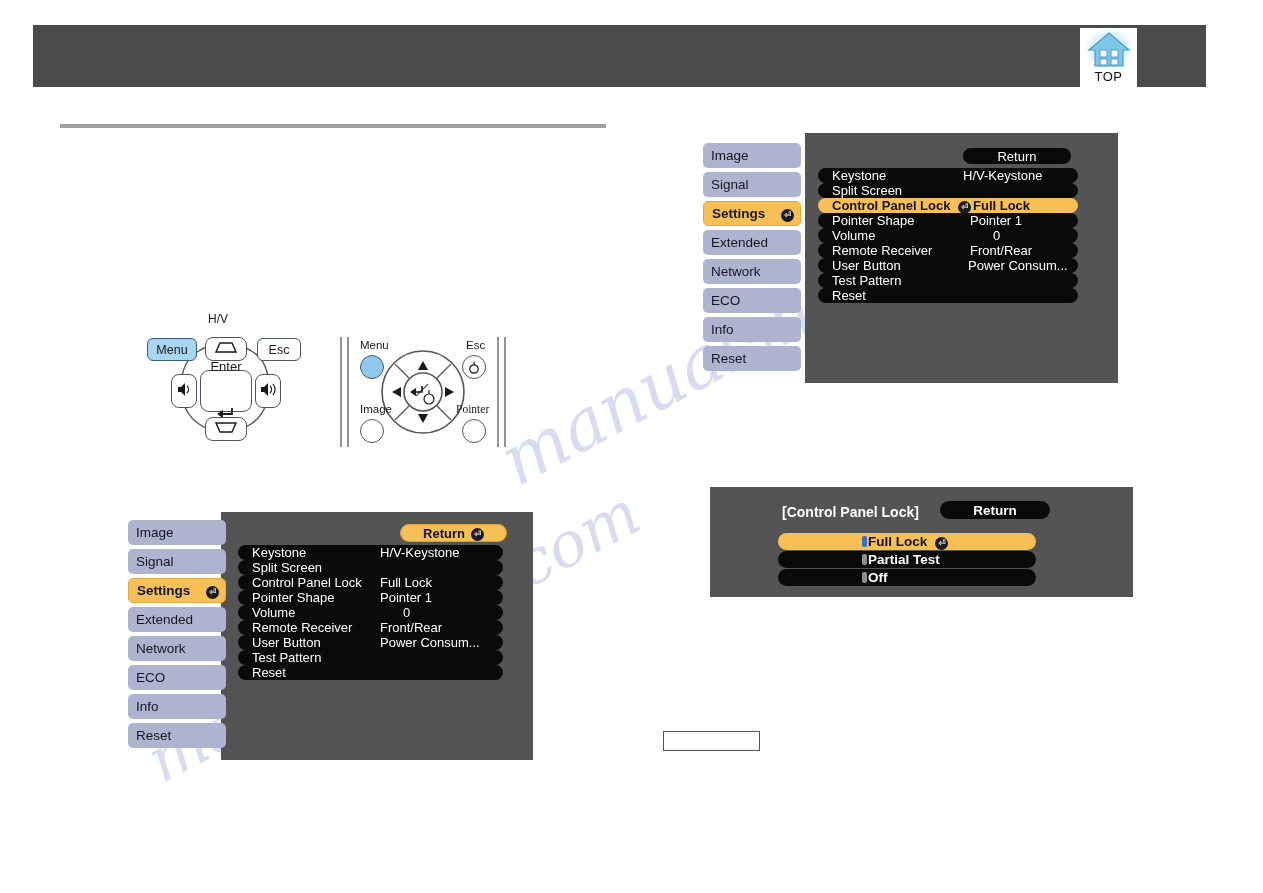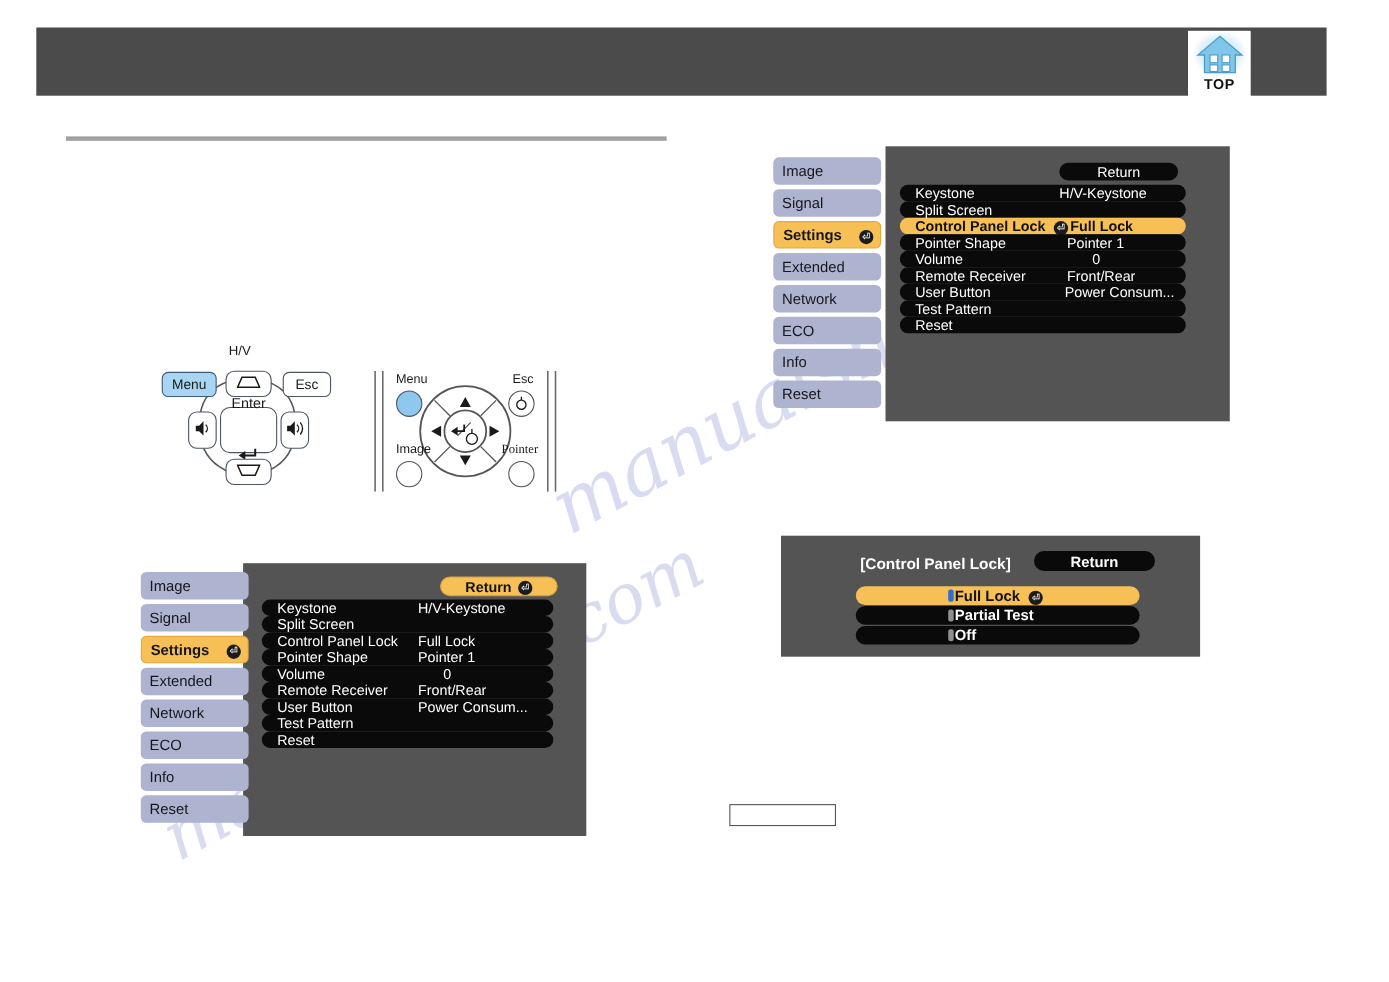--- a/index.html
+++ b/index.html
@@ -6,21 +6,21 @@
   body{
     width:1263px;height:893px;background:#ffffff;position:relative;
     font-family:"Liberation Sans","DejaVu Sans",sans-serif;
     overflow:hidden;
   }
   
   .header-bar{position:absolute;left:33px;top:25px;width:1173px;height:62px;background:#4b4b4b;}
   .top-badge{position:absolute;left:1080px;top:28px;width:57px;height:60px;background:#ffffff;
     display:flex;flex-direction:column;align-items:center;justify-content:flex-start;}
   .top-badge .house{width:50px;height:42px;position:relative;}
-  .top-badge .label{font-size:13px;font-weight:bold;color:#111;letter-spacing:.5px;line-height:14px;}
+  .top-badge .label{font-size:13px;font-weight:normal;color:#111;letter-spacing:.5px;line-height:14px;}
   .hr-rule{position:absolute;left:60px;top:124px;width:546px;height:4px;background:#a0a0a0;}
 
   
   .osd{position:absolute;}
   .osd .panel{position:absolute;background:#545454;}
   .osd .sidebar{position:absolute;left:0;top:0;z-index:3;}
   .osd .side-item{
     width:98px;height:25px;margin-bottom:4px;border-radius:5px;background:#aeb3d0;
     color:#15161e;font-size:13.5px;display:flex;align-items:center;
     padding-left:8px;box-sizing:border-box;position:relative;
@@ -359,21 +359,21 @@
       <span>Test Pattern</span>
       <span class="val" style="left:142px;"></span>
     </div>
     <div class="row">
       <span>Reset</span>
       <span class="val" style="left:142px;"></span>
     </div>
   </div>
 </div>
 
-<div class="dlg" style="left:710px;top:487px;width:381px;height:110px;">
+<div class="dlg" style="left:710px;top:487px;width:423px;height:110px;">
   <div class="title" style="left:72px;top:17px;">[Control Panel Lock]</div>
 
   <div class="opt" style="left:230px;top:14px;width:110px;height:18px;justify-content:center;background:#0a0a0a;">
     <span>Return</span>
   </div>
 
   <div class="opt sel" style="left:68px;top:46px;width:258px;padding-left:84px;">
     <span class="radio on"></span>
     <span>Full Lock</span>
     <span style="margin-left:8px;"><span class="enter-glyph">⏎</span></span>

